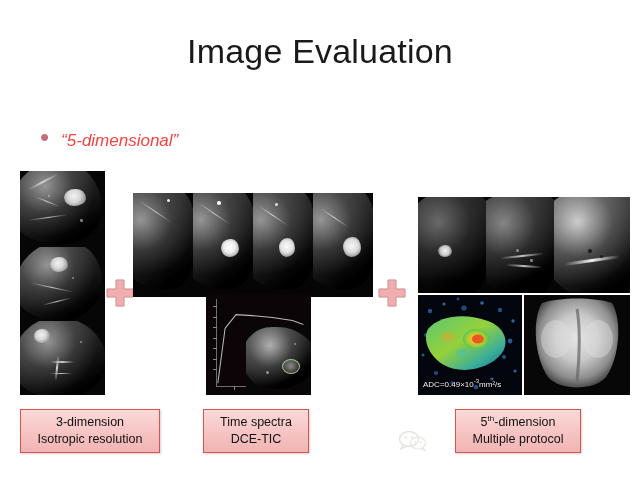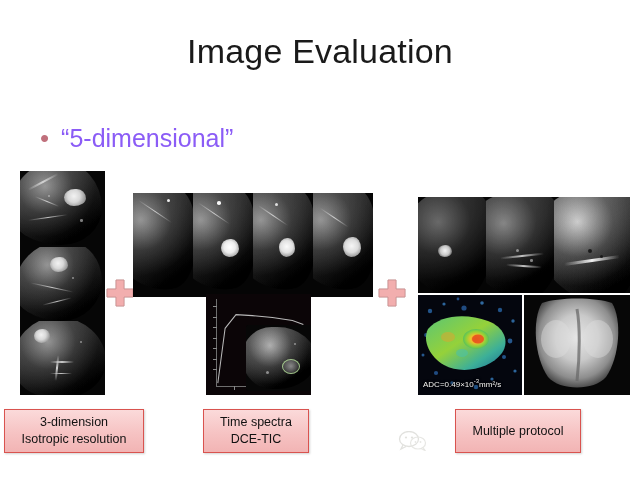--- a/index.html
+++ b/index.html
@@ -37,22 +37,23 @@
     display: flex;
     align-items: baseline;
     gap: 12px;
   }
   #bullet-dot {
     color: #c0707c;
     font-size: 26px;
     line-height: 1;
   }
   #bullet-quoted {
-    color: #8b5cf6;
-    font-size: 25px;
+    color: #ef4444;
+    font-size: 17px;
+    font-style: italic;
   }
   #bullet-rest {
     color: #141414;
     font-size: 25px;
   }
 
   
   .panel {
     position: absolute;
     background: #000000;
@@ -155,21 +156,21 @@
     box-shadow: 1px 1px 2px rgba(0,0,0,0.18);
     display: flex;
     flex-direction: column;
     align-items: center;
     justify-content: center;
     color: #111111;
     font-size: 12.5px;
     line-height: 1.35;
     text-align: center;
   }
-  #caption-3d     { left: 4px;   top: 409px; width: 138px; height: 42px; align-items: center; }
+  #caption-3d     { left: 20px;   top: 409px; width: 138px; height: 42px; align-items: center; }
   #caption-time   { left: 203px; top: 409px; width: 104px; height: 42px; }
   #caption-spectra{ left: 455px; top: 409px; width: 124px; height: 42px; }
   .caption-box sup { font-size: 8px; }
 
   
   #watermark {
     position: absolute;
     left: 398px;
     top: 431px;
     display: flex;
@@ -373,20 +374,21 @@
   <span>3-dimension</span>
   <span>Isotropic resolution</span>
 </div>
 
 <div class="caption-box" id="caption-time">
   <span>Time spectra</span>
   <span>DCE-TIC</span>
 </div>
 
 <div class="caption-box" id="caption-spectra">
+  <span><span>5</span><sup>th</sup><span>-dimension</span></span>
   <span>Multiple protocol</span>
 </div>
 
 <div id="watermark">
   <span>
     <svg width="30" height="20" viewBox="0 0 30 20" aria-hidden="true">
       <ellipse cx="11" cy="8" rx="9.5" ry="7.5" fill="none" stroke="#b9b9b1" stroke-width="1.3"></ellipse>
       <path d="M5,14 L3,18 L8,15.5" fill="none" stroke="#b9b9b1" stroke-width="1.3"></path>
       <circle cx="8" cy="6.5" r="1.1" fill="#b9b9b1"></circle>
       <circle cx="14" cy="6.5" r="1.1" fill="#b9b9b1"></circle>

